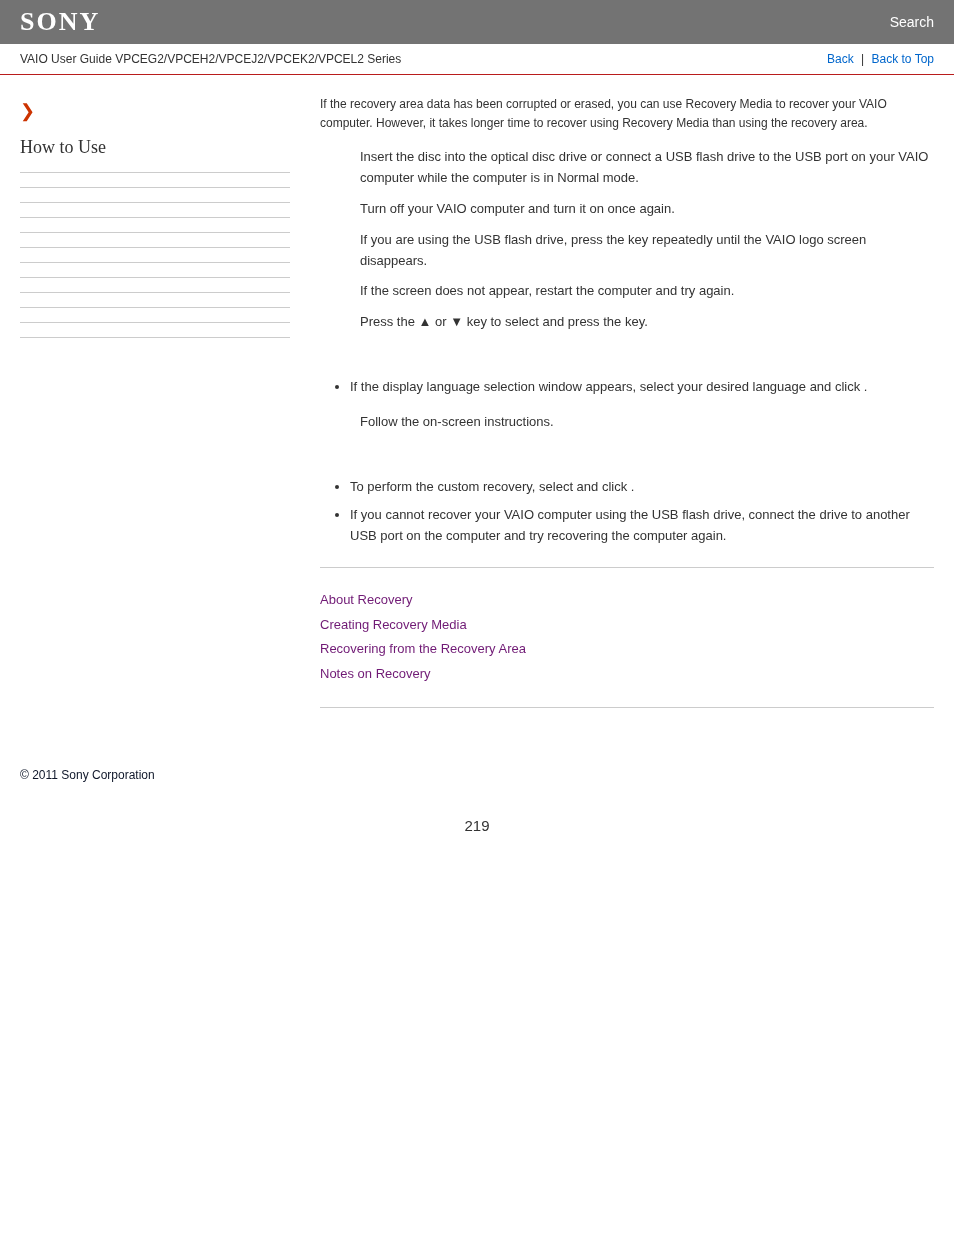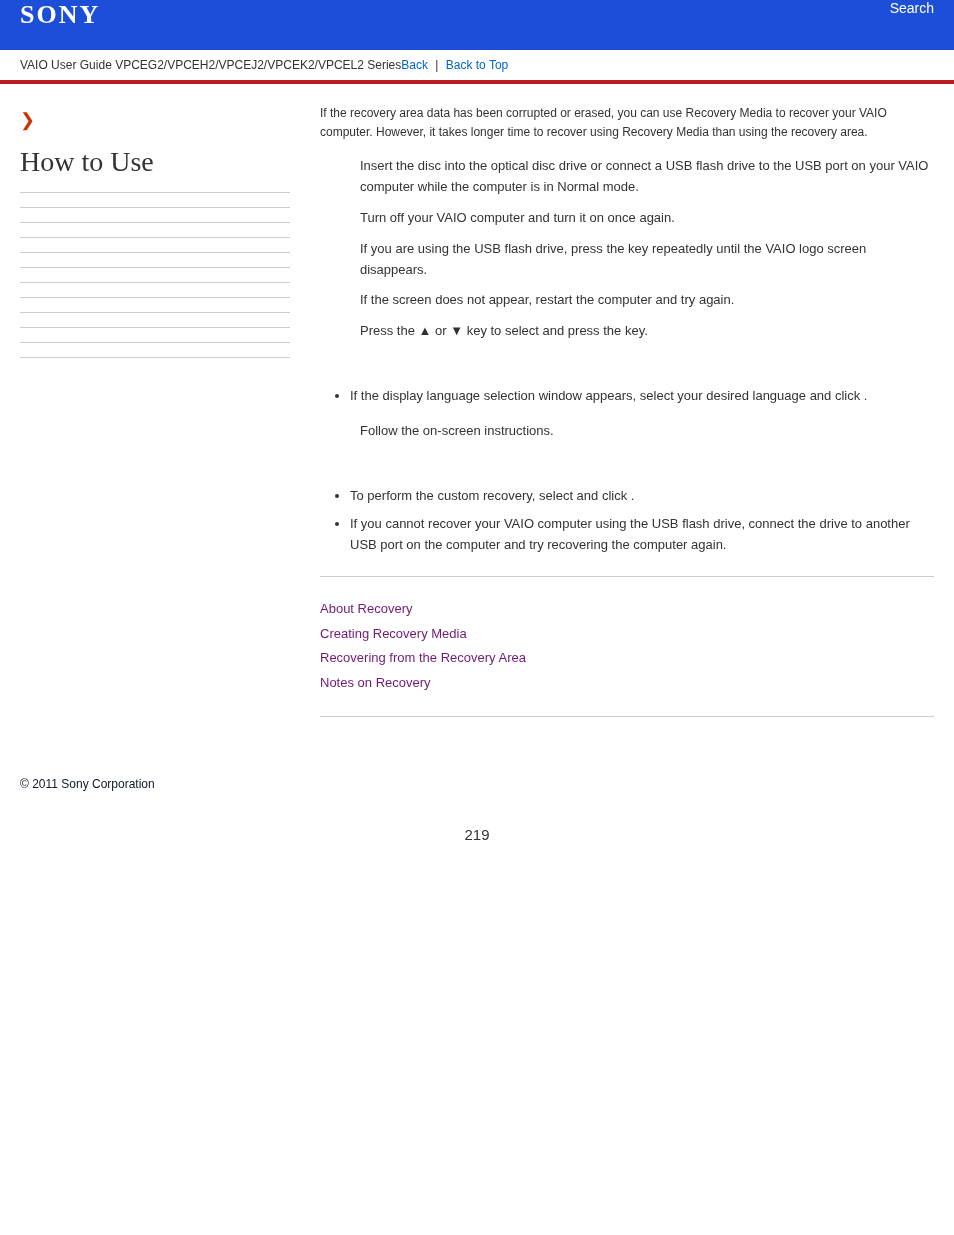--- a/index.html
+++ b/index.html
@@ -1,23 +1,23 @@
 <!DOCTYPE html>
 <html><head>
   <meta charset="utf-8">
   <style>
     * { margin: 0; padding: 0; box-sizing: border-box; }
     body { font-family: Arial, sans-serif; font-size: 13px; color: #333; background: #fff; width: 954px; }
 
     
     #header {
-      background: #1d4ed8;
-      height: 50px;
+      background: #737373;
+      height: 44px;
       display: flex;
-      align-items: flex-start;
+      align-items: center;
       justify-content: space-between;
       padding: 0 20px;
     }
     #sony-logo {
       color: #fff;
       font-size: 26px;
       font-weight: bold;
       font-family: 'Times New Roman', serif;
       letter-spacing: 2px;
     }
@@ -25,23 +25,24 @@
       color: #fff;
       font-size: 14px;
       background: none;
       border: none;
       cursor: pointer;
     }
 
     
     #nav-bar {
       display: flex;
+      justify-content: space-between;
       align-items: center;
       padding: 8px 20px;
-      border-bottom: 4px solid #b91c1c;
+      border-bottom: 1px solid #b91c1c;
       font-size: 12px;
     }
     #nav-breadcrumb { color: #333; }
     #nav-links a { color: #0066cc; text-decoration: none; }
     #nav-links span { color: #333; margin: 0 4px; }
 
     
     #main {
       display: flex;
       padding: 20px;
@@ -53,21 +54,21 @@
       flex-shrink: 0;
       padding-right: 20px;
     }
     #sidebar-chevron {
       color: #cc3300;
       font-size: 18px;
       margin-bottom: 15px;
       margin-top: 5px;
     }
     #sidebar-title {
-      font-size: 28px;
+      font-size: 18px;
       font-weight: normal;
       color: #333;
       font-family: Georgia, serif;
     }
     .sidebar-line {
       border: none;
       border-top: 1px solid #ccc;
       margin: 14px 0;
     }
 

